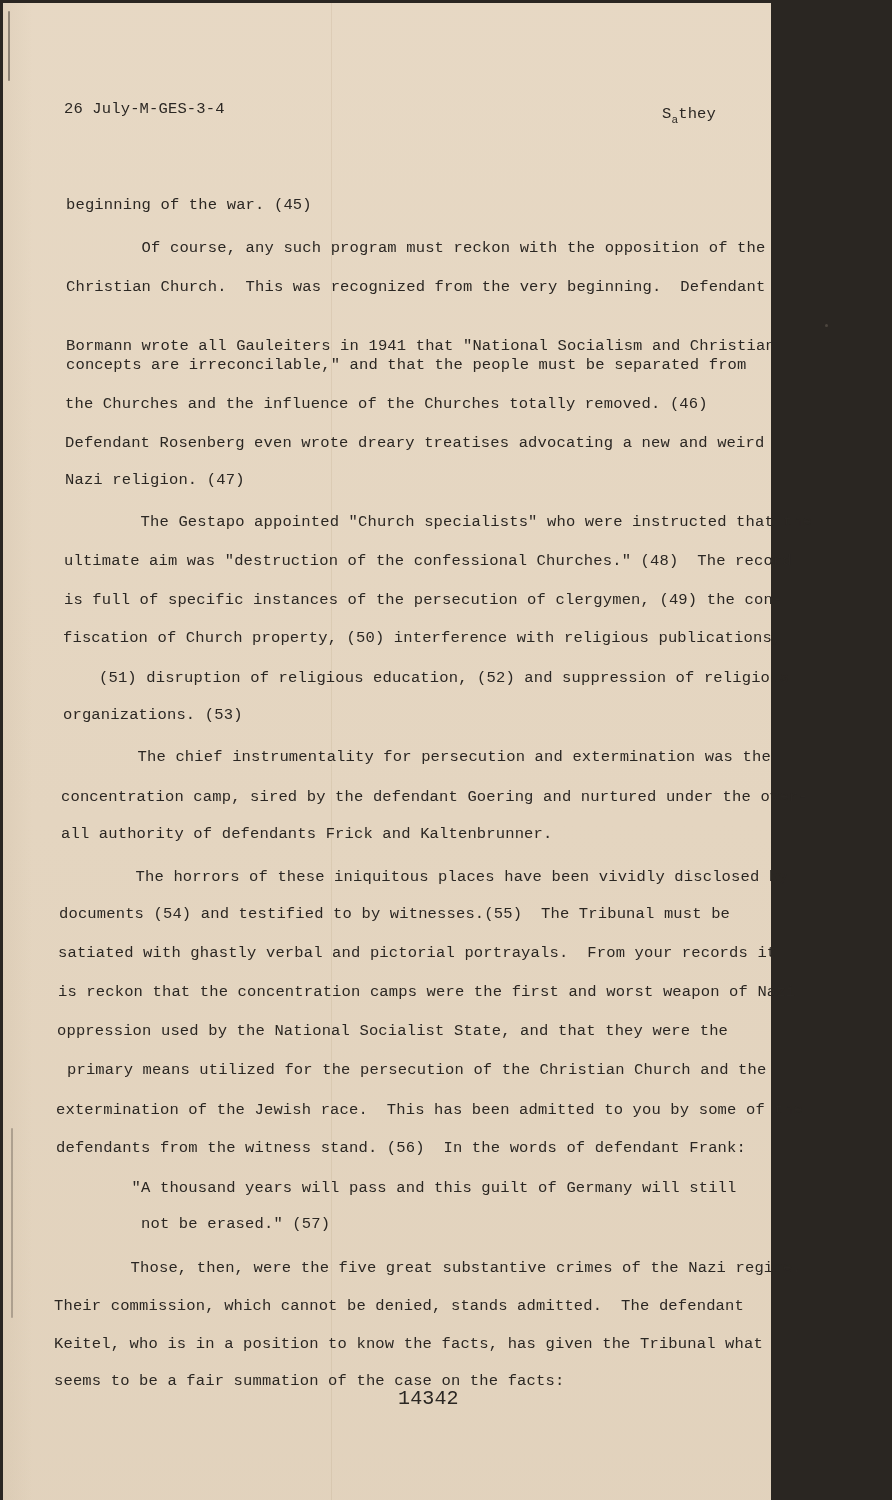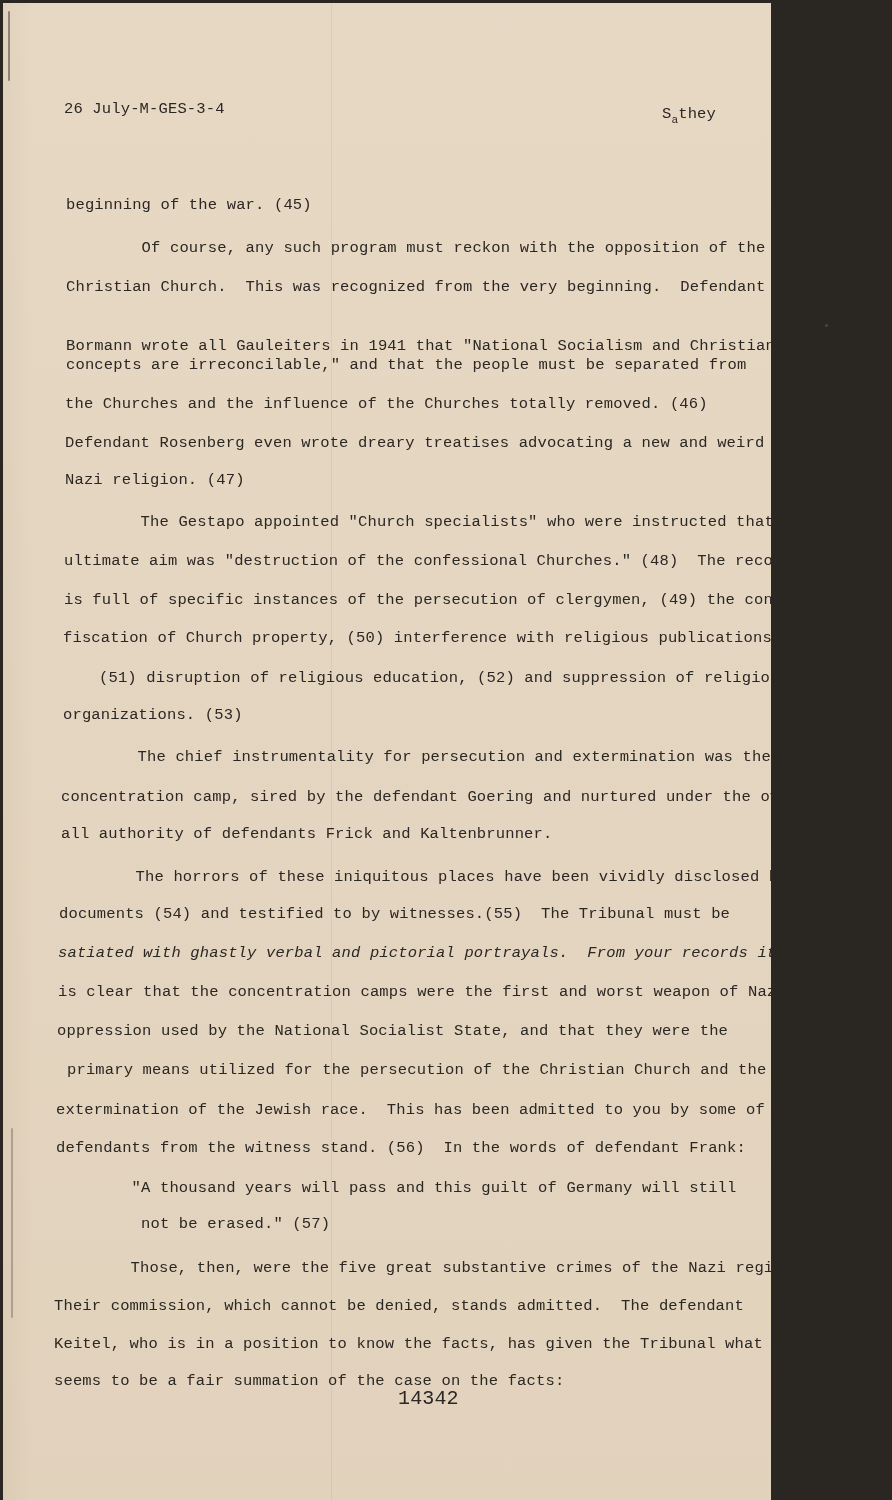--- a/index.html
+++ b/index.html
@@ -83,22 +83,22 @@
   <div class="line" style="left:60px;top:625px;">fiscation of Church property, (50) interference with religious publications,</div>
   <div class="line" style="left:60px;top:665px;margin-left:36px;">(51) disruption of religious education, (52) and suppression of religious</div>
   <div class="line" style="left:60px;top:702px;">organizations. (53)</div>
 
   <div class="line" style="left:59px;top:744px;">        The chief instrumentality for persecution and extermination was the</div>
   <div class="line" style="left:58px;top:784px;">concentration camp, sired by the defendant Goering and nurtured under the over-</div>
   <div class="line" style="left:58px;top:821px;">all authority of defendants Frick and Kaltenbrunner.</div>
 
   <div class="line" style="left:57px;top:864px;">        The horrors of these iniquitous places have been vividly disclosed by</div>
   <div class="line" style="left:56px;top:901px;">documents (54) and testified to by witnesses.(55)  The Tribunal must be</div>
-  <div class="line" style="left:55px;top:940px;font-style:italic;">satiated with ghastly verbal and pictorial portrayals.  From your records it</div>
-  <div class="line" style="left:55px;top:979px;">is clear that the concentration camps were the first and worst weapon of Nazi</div>
+  <div class="line" style="left:55px;top:940px;">satiated with ghastly verbal and pictorial portrayals.  From your records it</div>
+  <div class="line" style="left:55px;top:979px;">is reckon that the concentration camps were the first and worst weapon of Nazi</div>
   <div class="line" style="left:54px;top:1018px;text-align:right;">oppression used by the National Socialist State, and that they were the</div>
   <div class="line" style="left:64px;top:1057px;">primary means utilized for the persecution of the Christian Church and the</div>
   <div class="line" style="left:53px;top:1097px;">extermination of the Jewish race.  This has been admitted to you by some of the</div>
   <div class="line" style="left:53px;top:1135px;">defendants from the witness stand. (56)  In the words of defendant Frank:</div>
   <div class="line" style="left:53px;top:1175px;">        "A thousand years will pass and this guilt of Germany will still</div>
   <div class="line" style="left:53px;top:1211px;">         not be erased." (57)</div>
 
   <div class="line" style="left:52px;top:1255px;">        Those, then, were the five great substantive crimes of the Nazi regime.</div>
   <div class="line" style="left:51px;top:1293px;">Their commission, which cannot be denied, stands admitted.  The defendant</div>
   <div class="line" style="left:51px;top:1331px;">Keitel, who is in a position to know the facts, has given the Tribunal what</div>

